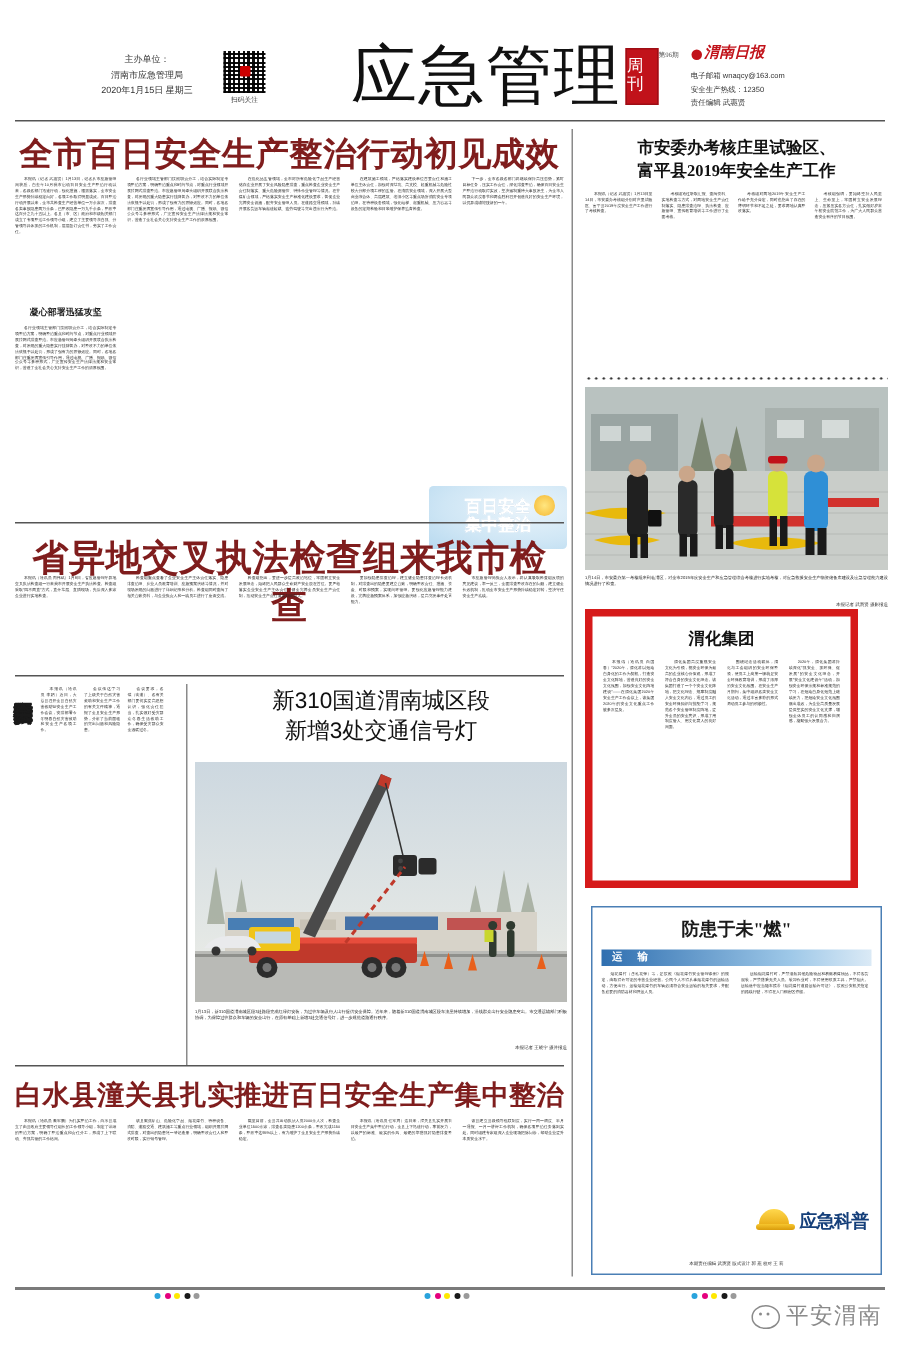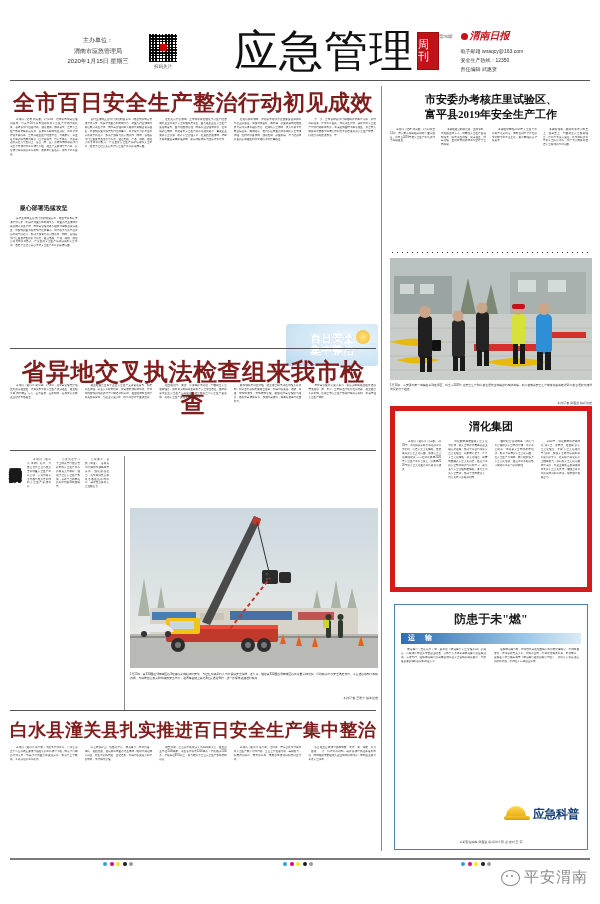--- a/index.html
+++ b/index.html
@@ -228,20 +228,25 @@
 
   <div style="position:absolute;left:8px;top:458px;width:114px;height:250px;display:flex;gap:5px;">
     <div style="writing-mode:vertical-rl;text-orientation:upright;font-family:'Liberation Serif',serif;font-weight:bold;font-size:13px;line-height:1.08;letter-spacing:0px;height:230px;">大荔县召开自然灾害救助暨安全生产工作会</div>
     <div class="copy ind" style="width:24px;height:246px;">本报讯（通讯员 李娟）近日，大荔县召开全县自然灾害救助暨安全生产工作会议，安排部署今冬明春自然灾害救助和安全生产各项工作。</div>
     <div class="copy ind" style="width:24px;height:246px;">会议传达学习了上级关于自然灾害救助和安全生产工作的有关文件精神，通报了全县安全生产形势，分析了当前面临的突出问题和风险隐患。</div>
     <div class="copy ind" style="width:24px;height:246px;">会议要求，各镇（街道）、各有关部门要切实提高思想认识，强化责任担当，扎实做好受灾群众冬春生活救助工作，确保受灾群众安全温暖过冬。</div>
   </div>
 
   <div class="vrule" style="left:124px;top:456px;height:254px;"></div>
 
+  <div style="position:absolute;left:130px;top:458px;width:248px;text-align:center;
+              font-family:'Liberation Sans',sans-serif;font-size:15px;line-height:1.35;color:#111;">
+    <div>新310国道渭南城区段</div>
+    <div>新增3处交通信号灯</div>
+  </div>
 
   <div class="photo" style="left:130px;top:508px;width:248px;height:160px;">
     <svg width="248" height="160" viewBox="0 0 248 160">
       <defs>
         <linearGradient id="skyg" x1="0" y1="0" x2="0" y2="1">
           <stop offset="0%" stop-color="#cdd8e0"></stop>
             <stop offset="70%" stop-color="#e3e7e5"></stop>
             <stop offset="100%" stop-color="#efeee8"></stop>
         </linearGradient>
       </defs>
@@ -405,21 +410,21 @@
         </g>
 
         <rect x="42" y="82" width="9" height="11" rx="1" fill="#111"></rect>
       </svg>
     </div>
 
     <div class="cap" style="position:relative;left:0;top:0;width:202px;height:17px;margin-top:3px;">1月14日，市安委办第一考核组来到临渭区，对全市2019年度安全生产和应急管理综合考核进行实地考核，对应急救援安全生产物资储备库建设及应急管理能力建设情况进行了检查。</div>
     <div class="byline" style="position:relative;width:202px;margin-top:1px;">本报记者 武惠贤 摄影报道</div>
   </div>
 
-  <div class="redbox" style="left:390px;top:406px;width:202px;height:186px;">
+  <div class="redbox" style="left:390px;top:406px;width:182px;height:186px;">
     <div class="redbox-inner">
       <div class="redbox-title">
         <div>渭化集团</div>
       </div>
       <div style="margin-top:6px;display:flex;gap:7px;height:122px;">
         <div class="copy ind" style="width:40px;">本报讯（通讯员 白国春）"2020年，渭化将以短绘自身化的工作为契机，打造安全文化阵地，营造良好的安全文化氛围，加强安全文化阵地建设"——在渭化集团2020年安全生产工作会议上，该集团2020年的安全文化重点工作被多次提及。</div>
         <div class="copy ind" style="width:40px;">渭化集团高度重视安全文化为引领，视安全环保为最高的企业核心价值观，形成了符合自身的安全文化理念。该集团打造了一个个安全文化阵地，把文化理念、规章制度融入安全文化内容，通过员工的安全环保知识与技能学习，规范各个安全管理制度阵地，提升全员的安全意识，形成了用制度管人、用文化育人的良好局面。</div>
         <div class="copy ind" style="width:40px;">围绕纪念活动载体，渭化与工会组织的安全环保整顿，使员工上岗第一课就是安全环保教育培训，形成了浓厚的安全文化氛围。在安全生产月期间，集中组织各类安全文化活动，通过丰富多彩的形式调动员工参与的积极性。</div>
         <div class="copy ind" style="width:40px;">2020年，渭化集团将持续深化"抓安全、抓环保、促发展"的安全文化理念，开展"安全文化建设年"活动，加强安全环保法规和标准规范的学习，在短绘自身化短范上继续发力，把短绘安全文化氛围做出成效，为企业高质量发展提供坚实的安全文化支撑，增强全体员工的认同感和归属感，凝聚强大发展合力。</div>
       </div>

